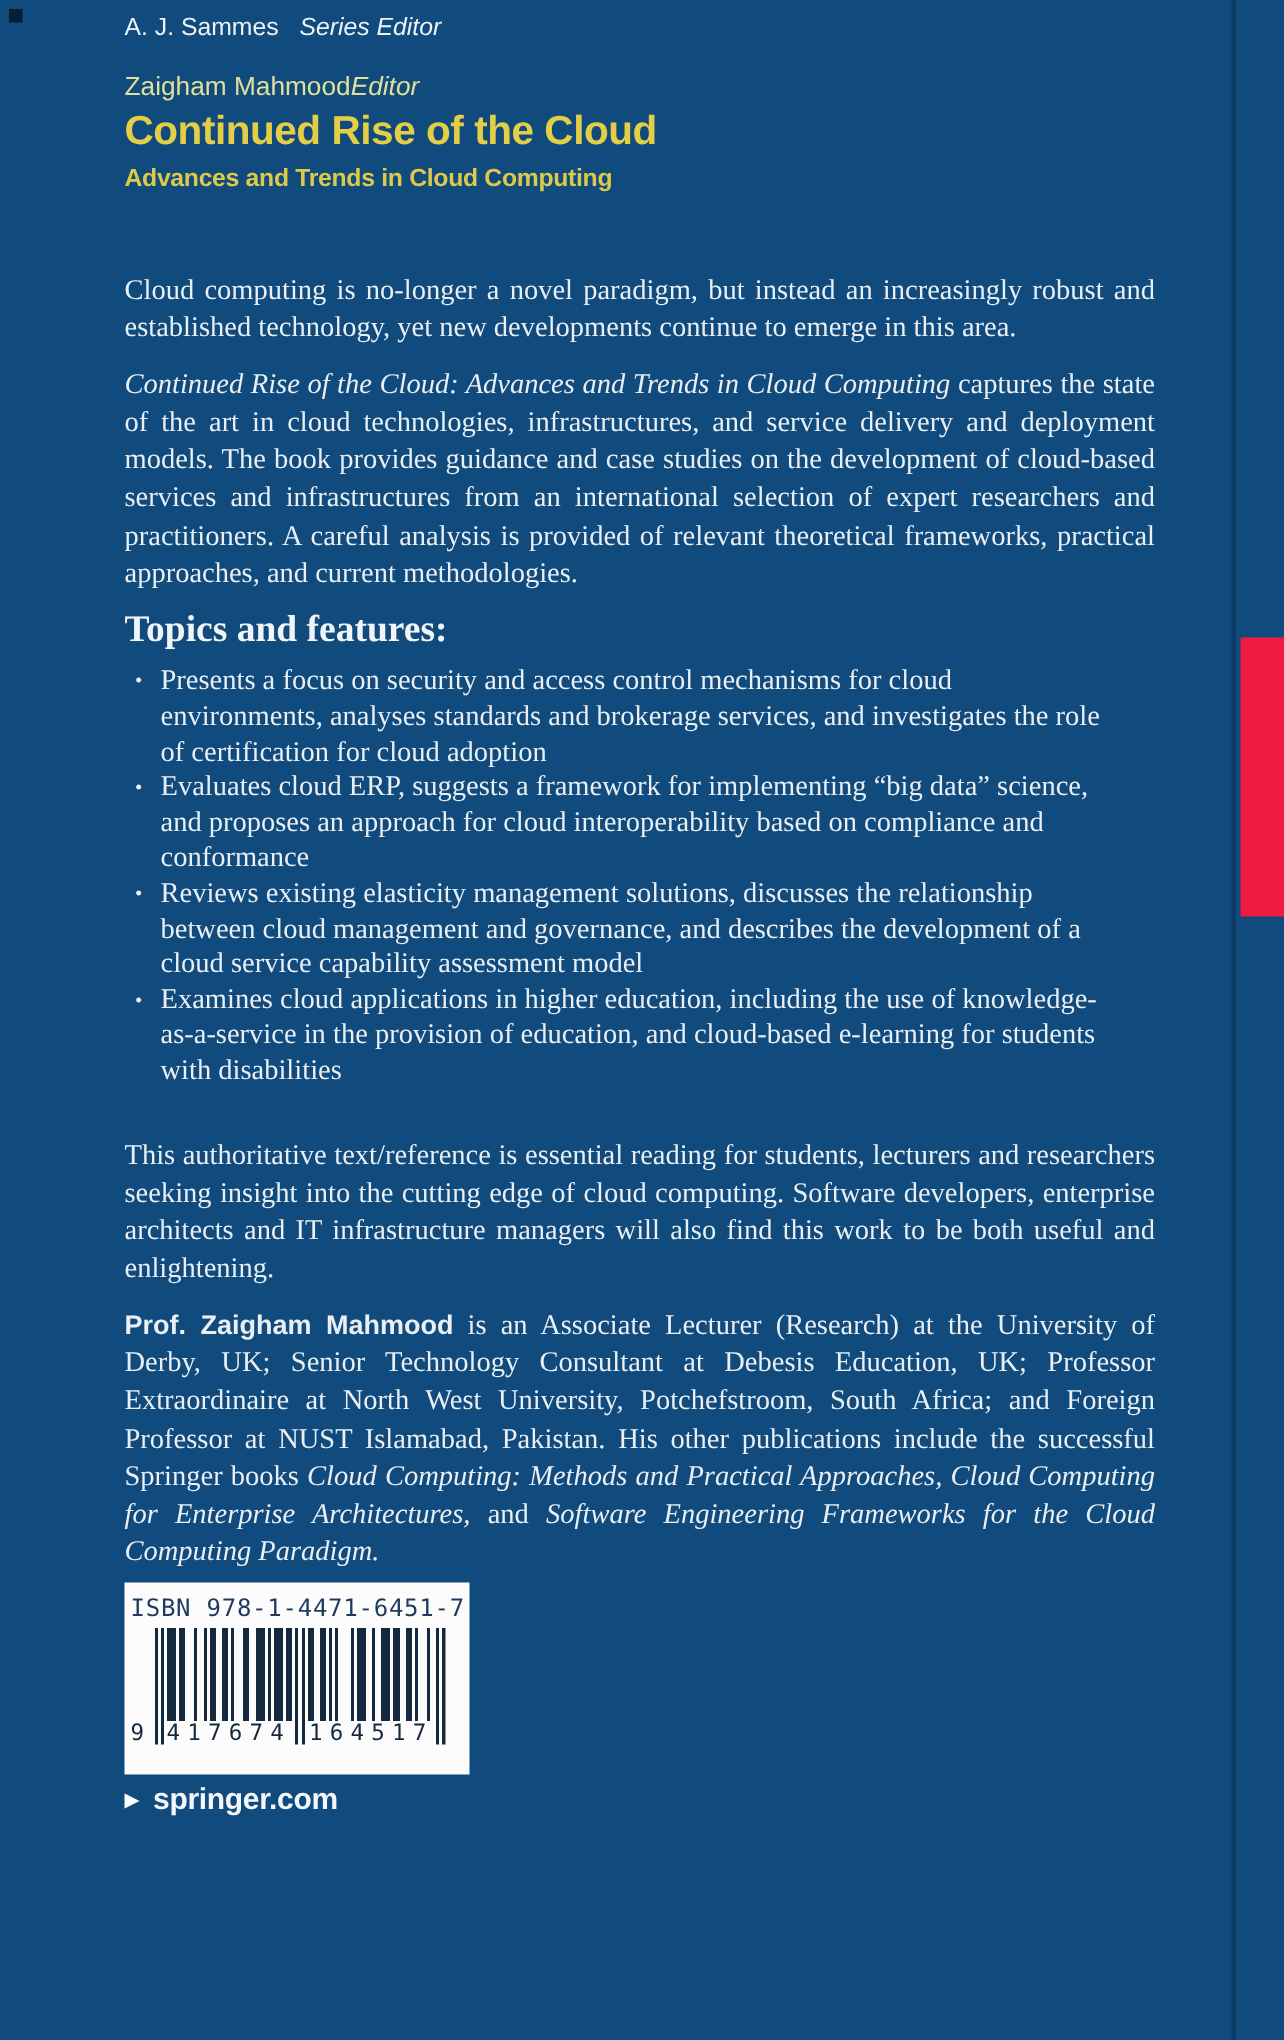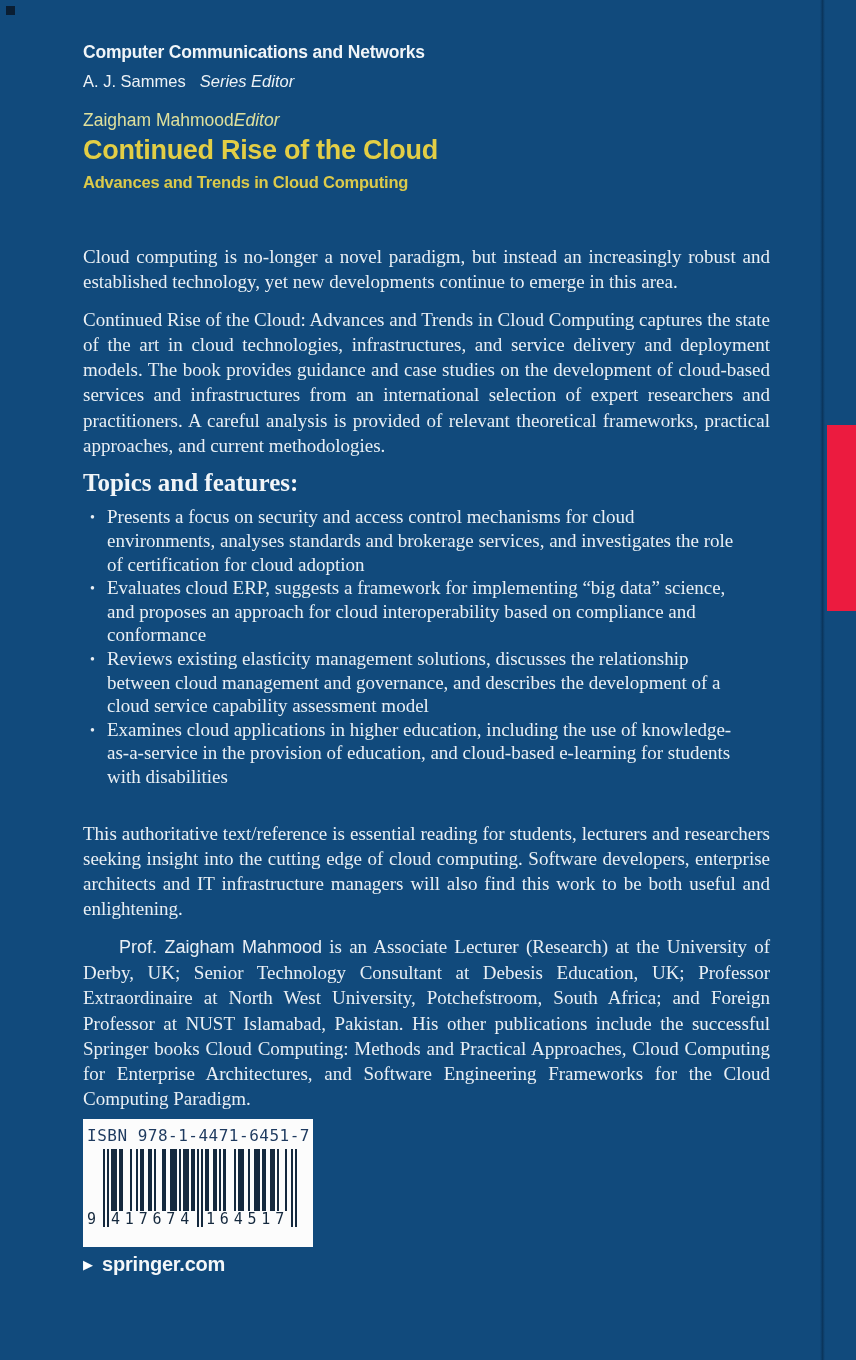--- a/index.html
+++ b/index.html
@@ -41,22 +41,22 @@
   .editor-line .role{font-style:italic;}
   .book-title{margin:4px 0 0;font:700 27px "Liberation Sans",sans-serif;
     color:var(--title-yellow);letter-spacing:-0.3px;}
   .book-subtitle{margin-top:7px;font:700 16.5px "Liberation Sans",sans-serif;
     color:var(--subtitle-yellow);letter-spacing:-0.2px;}
 
   
   .para{margin:12px 0 0;font-size:19px;line-height:25.3px;text-align:justify;}
   .para.first{margin-top:52px;}
   .para.audience{margin-top:32px;}
-  .seg-i{}
-  .seg-b{font-weight:400;margin-left:36px;}
+  .seg-i{font-style:italic;}
+  .seg-b{font-weight:700;}
   .seg-sans{font-family:"Liberation Sans",sans-serif;font-size:18px;}
   .topics-heading{margin:13px 0 0;font-size:25px;line-height:24px;font-weight:700;color:var(--heading-white);}
   .topics{list-style:none;margin:10px 0 0;padding:0;width:662px;}
   .topics li{position:relative;padding-left:24px;font-size:19px;line-height:23.6px;text-align:left;}
   .topics .dot{position:absolute;left:7px;top:1px;font-size:14px;}
 
   
   .subject{margin-top:40px;font:700 18px "Liberation Sans",sans-serif;color:var(--heading-white);}
   .barcode-box{position:relative;margin-top:7px;width:230px;height:128px;background:var(--barcode-bg);}
   .isbn-label{position:absolute;top:7px;left:4px;right:0;
@@ -74,21 +74,20 @@
 </head>
 <body>
 
 <div class="cover">
   <div class="corner-notch"></div>
   <div class="crease"></div>
   <div class="red-tab"></div>
 
   <div class="inner">
     <header>
-      <div class="series-title">Computer Communications and Networks</div>
       <div class="series-editor-line">
         <span>A. J. Sammes</span><span class="role">Series Editor</span>
       </div>
       <div class="editor-line">
         <span>Zaigham Mahmood</span><span class="role">Editor</span>
       </div>
       <h1 class="book-title">Continued Rise of the Cloud</h1>
       <div class="book-subtitle">Advances and Trends in Cloud Computing</div>
     </header>
 

